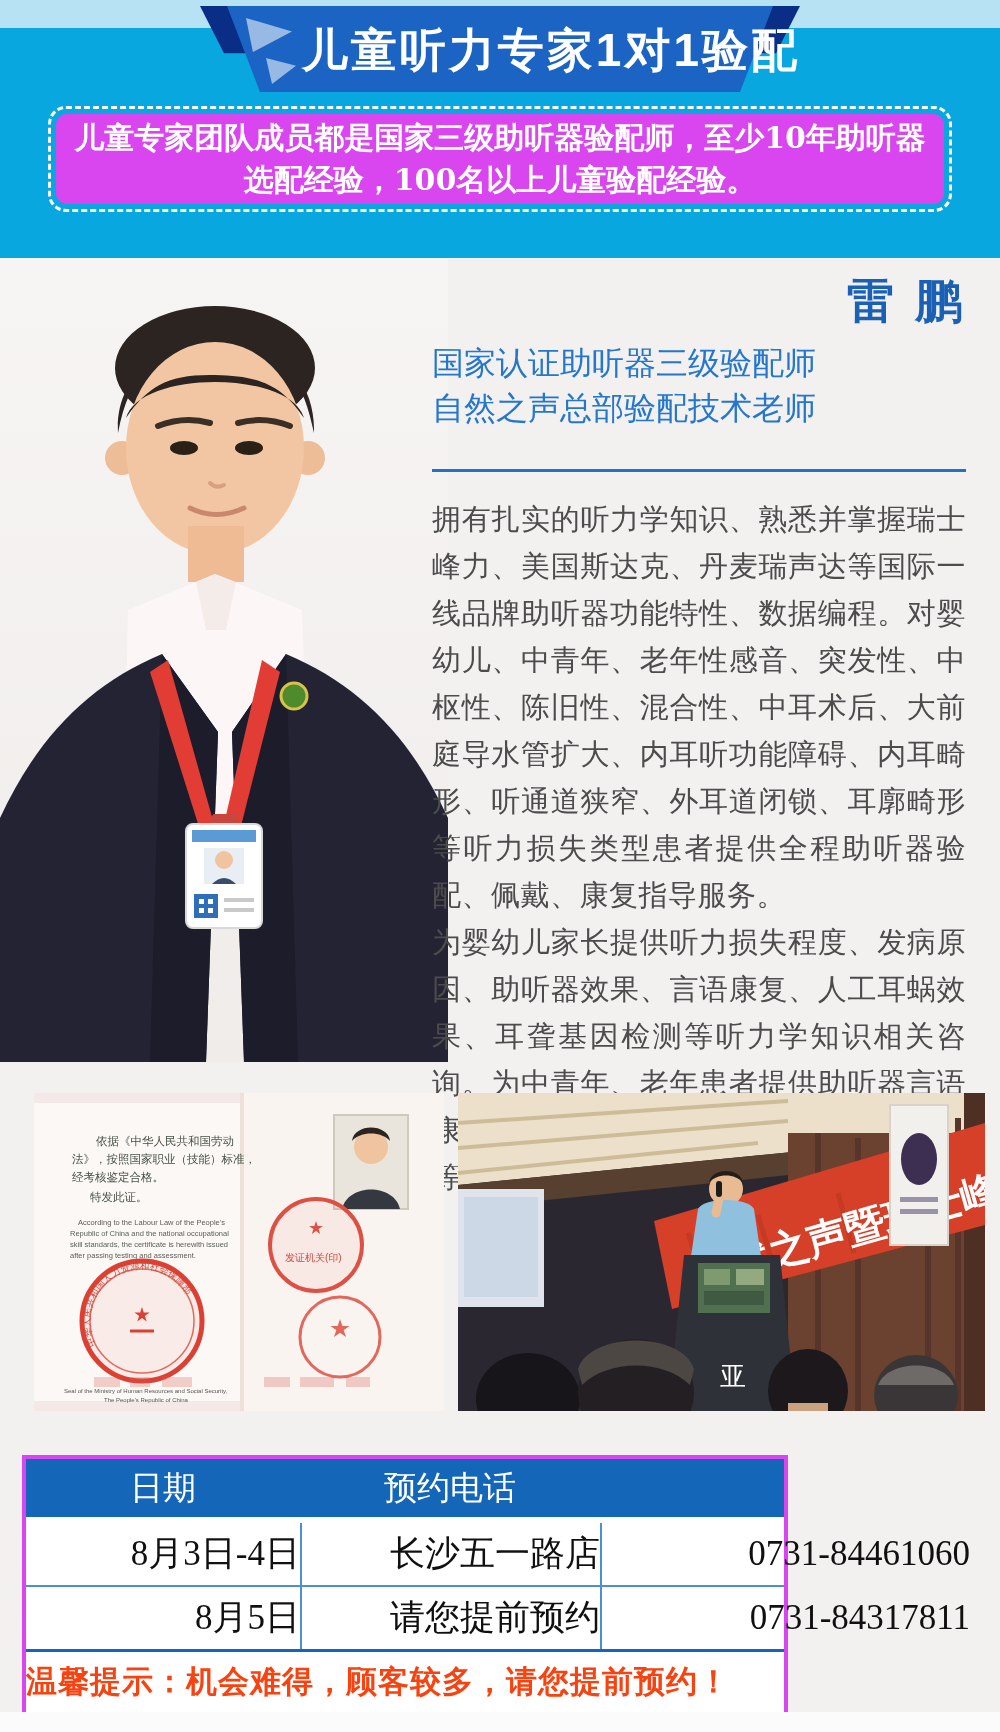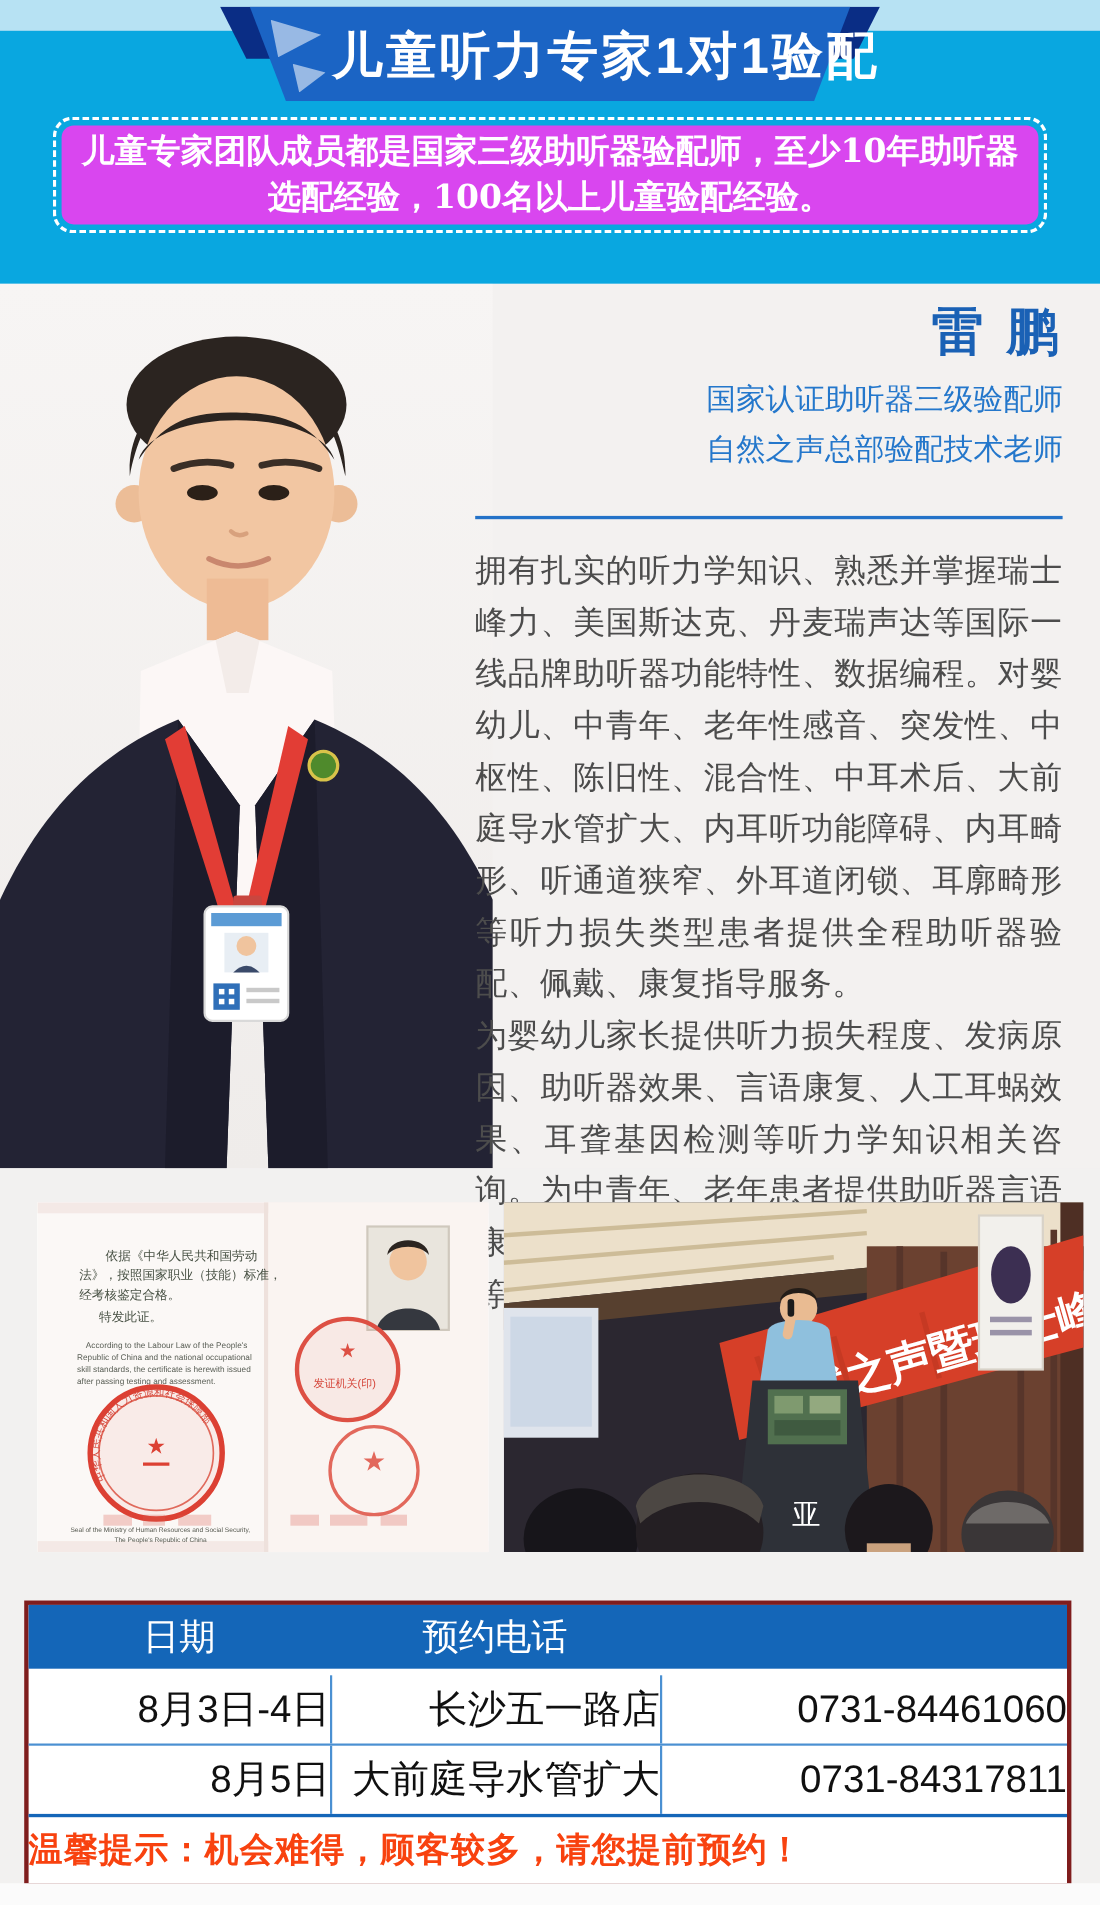--- a/index.html
+++ b/index.html
@@ -25,32 +25,32 @@
   .note-inner{height:100%;background:#d946ef;border-radius:11px;display:flex;flex-direction:column;
               justify-content:center;text-align:center;color:#fff;
               font-family:"DejaVu Serif",serif;font-weight:700;font-size:30px;line-height:42px;}
 
   
   .profile{position:absolute;top:258px;left:0;width:1000px;height:804px;background:#f3f1f0;}
   .portrait{position:absolute;left:0;top:0;}
   .profile-text{position:absolute;left:432px;top:6px;width:534px;}
   .expert-name{margin:6px 0 8px;text-align:right;font-size:47px;font-weight:700;
                color:#1a61b5;letter-spacing:4px;}
-  .cred{text-align:right;font-size:27px;line-height:45px;color:#2477cb;}
+  .cred{text-align:left;font-size:32px;line-height:45px;color:#2477cb;}
   .divider{border:none;border-top:3px solid #2472c8;margin:38px 0 24px;}
   .bio p{margin:0;font-size:29px;line-height:47px;color:#4c4c4c;text-align:justify;
          letter-spacing:.5px;}
 
   
   .photos{position:absolute;top:1093px;left:0;width:1000px;display:flex;gap:14px;padding-left:34px;box-sizing:border-box;}
   .photo{display:block;background:#fff;}
 
   
-  .sched{position:absolute;top:1455px;left:22px;width:952px;box-sizing:border-box;
-         border:4px solid #7f1d1d;background:#fff;}
+  .sched{position:absolute;top:1455px;left:22px;width:766px;box-sizing:border-box;
+         border:4px solid #d946ef;background:#fff;font-family:Liberation Serif, serif;}
   .sh-head{display:grid;grid-template-columns:274px 300px 370px;background:#1466b8;height:58px;margin-bottom:6px;}
   .sh-head div{color:#fff;font-size:33px;line-height:58px;text-align:center;}
   .sh-row{display:grid;grid-template-columns:274px 300px 370px;height:62px;}
   .sh-row div{font-size:35px;line-height:62px;text-align:right;color:#101010;}
   .sh-row div:nth-child(2),.sh-row div:nth-child(3){border-left:2px solid #4a90d2;}
   .sh-row.second{border-top:2px solid #4a90d2;}
   .tip-row{border-top:3px solid #1466b8;height:60px;line-height:60px;text-align:left;
            color:#f8420f;font-size:31px;font-weight:700;letter-spacing:1px;}
 
   .bottom-strip{position:absolute;bottom:0;left:0;width:1000px;height:20px;background:#fbfbfb;}
@@ -266,20 +266,20 @@
       <div>日期</div>
       <div>预约电话</div>
     </div>
     <div class="sh-row">
       <div>8月3日-4日</div>
       <div>长沙五一路店</div>
       <div>0731-84461060</div>
     </div>
     <div class="sh-row second">
       <div>8月5日</div>
-      <div>大前庭导水管扩大</div>
+      <div>请您提前预约</div>
       <div>0731-84317811</div>
     </div>
     <div class="tip-row">温馨提示：机会难得，顾客较多，请您提前预约！</div>
   </section>
 
   <div class="bottom-strip"></div>
 </div>
 
 </body></html>

